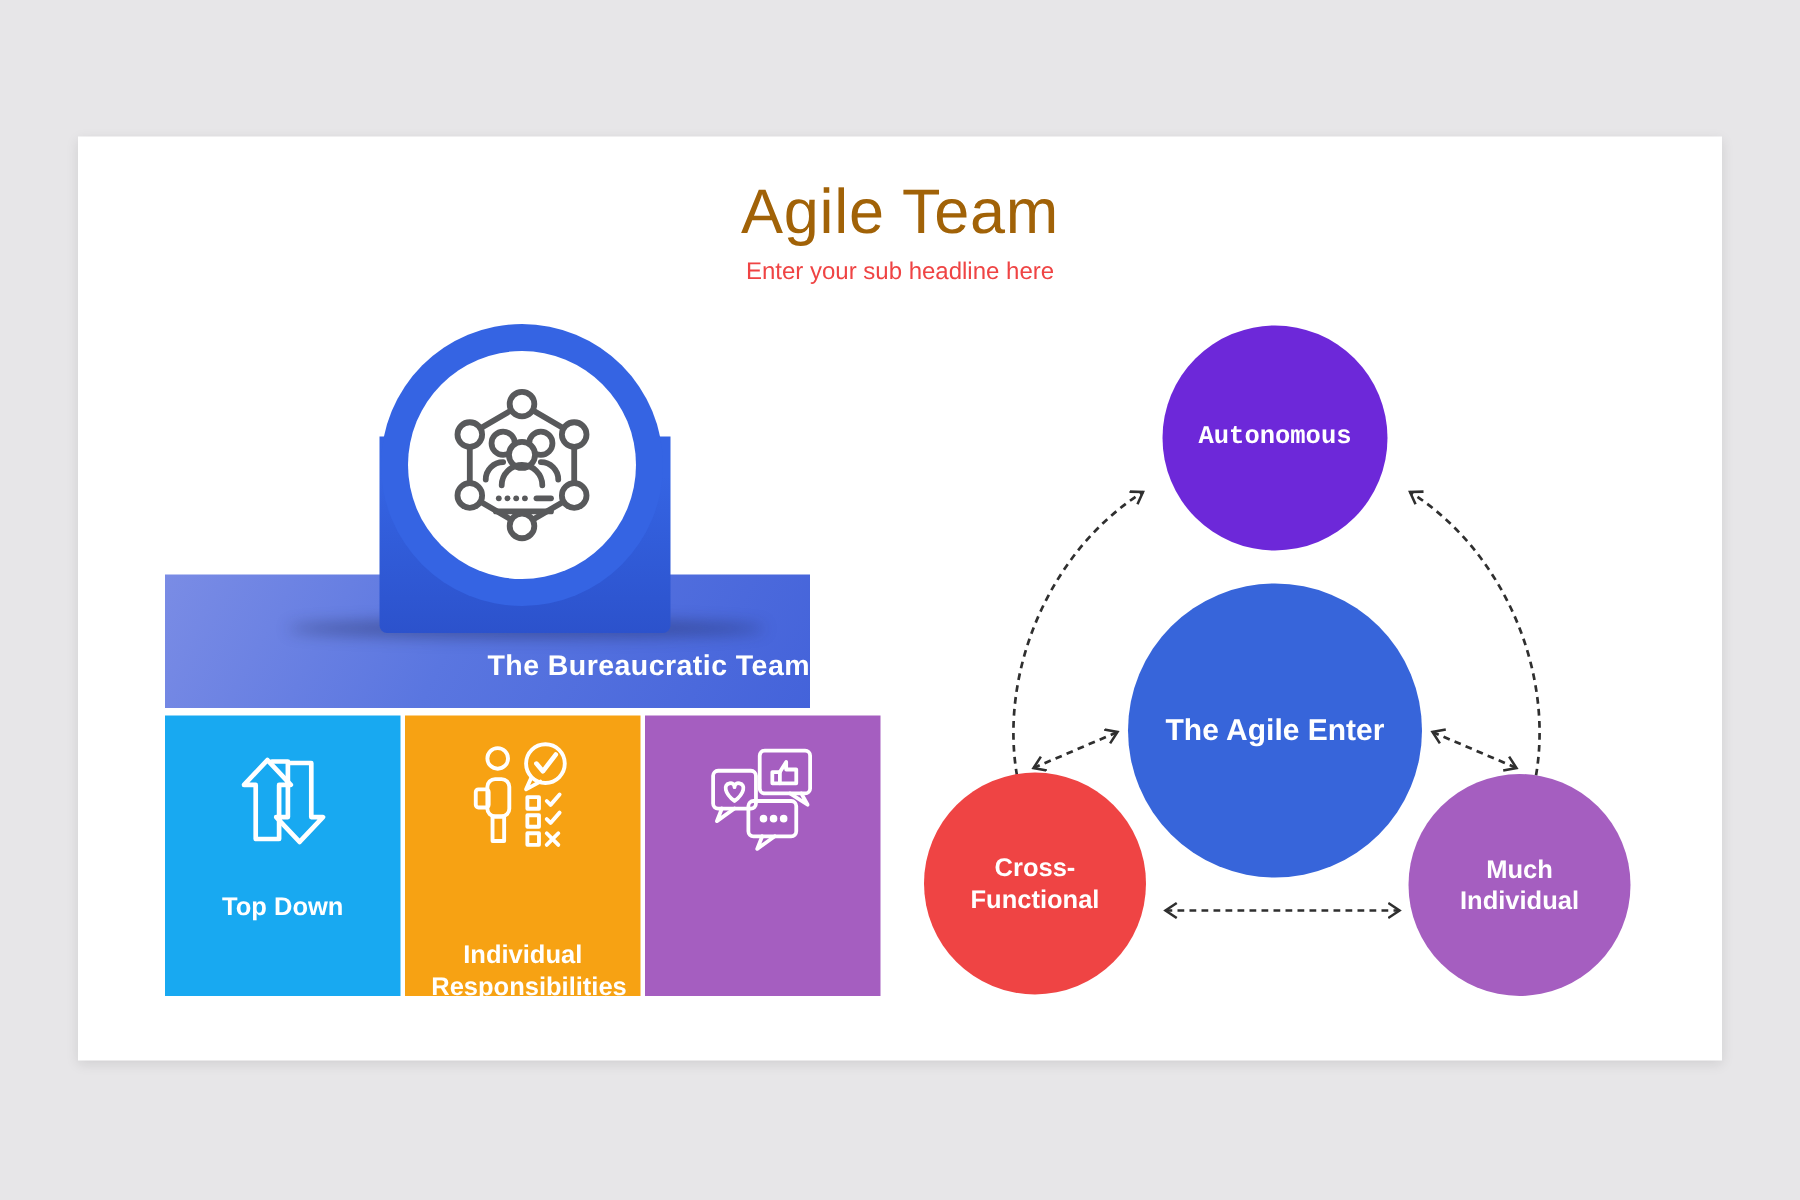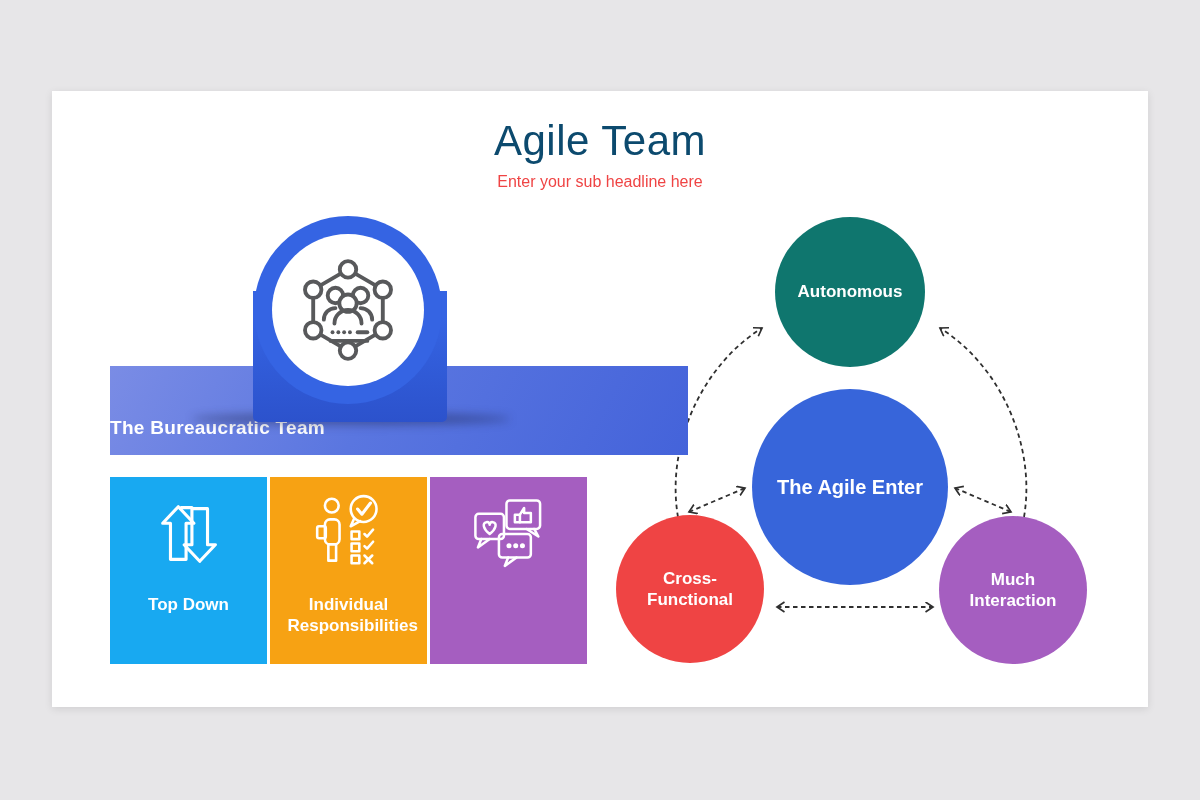--- a/index.html
+++ b/index.html
@@ -10,32 +10,32 @@
   }
   .slide{
     position:absolute;left:52px;top:91px;width:1096px;height:616px;
     background:#FFFFFF;box-shadow:0 2px 8px rgba(0,0,0,0.10);
   }
   .abs{position:absolute;}
 
   
   .title{
     left:0;top:26px;width:100%;text-align:center;
-    font-size:42px;font-weight:500;color:#0c4a6e;letter-spacing:0.5px;
+    font-size:42px;font-weight:500;color:#a16207;letter-spacing:0.5px;
   }
   .subtitle{
     left:0;top:82px;width:100%;text-align:center;
     font-size:16px;color:#ef4444;
   }
 
   
   .banner{
-    left:58px;top:275px;width:578px;height:89px;z-index:2;
+    left:58px;top:292px;width:430px;height:89px;z-index:2;
     background:linear-gradient(118deg,#7A8CE5 0%,#5A76E0 45%,#4463DA 100%);
-    display:flex;align-items:flex-end;justify-content:flex-start;
+    display:flex;align-items:flex-end;justify-content:flex-end;
   }
   .banner-label{
     color:#FFFFFF;font-size:19px;font-weight:700;padding-bottom:16px;letter-spacing:0.3px;
   }
   .stem-shadow{
     left:140px;top:322px;width:318px;height:12px;z-index:3;
     background:rgba(20,25,60,0.38);border-radius:50%;filter:blur(5px);
   }
   .pin-stem{
     left:201px;top:200px;width:194px;height:131px;z-index:4;
@@ -49,21 +49,21 @@
   .pin-inner{
     width:152px;height:152px;border-radius:50%;background:#FFFFFF;
     display:flex;align-items:center;justify-content:center;
   }
 
   .card{
     top:386px;width:157px;height:187px;z-index:2;
     display:flex;flex-direction:column;align-items:center;
   }
   .card-1{left:58px;background:#18A9F1;}
-  .card-2{left:218px;background:#F7A213;}
+  .card-2{left:218px;background:#F7A213;gap:32px;}
   .card-3{left:378px;background:#A55EC0;}
   .card-icon{
     flex:0 0 114px;display:flex;align-items:center;justify-content:center;
   }
   .card-label{
     flex:1;display:flex;justify-content:center;align-items:flex-start;padding-top:4px;
   }
   .card-label span{
     display:block;max-width:122px;text-align:center;
     color:#FFFFFF;font-size:17px;font-weight:700;line-height:1.22;
@@ -222,29 +222,29 @@
     </defs>
     <g stroke="#2F2F2F" stroke-width="1.8" fill="none" stroke-dasharray="4.5 3.5">
       <path d="M 626,426 C 614,356 648,276 710,237" marker-end="url(#ae)"></path>
       <path d="M 972,426 C 984,356 950,276 888,237" marker-end="url(#ae)"></path>
       <line x1="637" y1="421" x2="693" y2="397" marker-start="url(#as)" marker-end="url(#ae)"></line>
       <line x1="903" y1="397" x2="959" y2="421" marker-start="url(#as)" marker-end="url(#ae)"></line>
       <line x1="725" y1="516" x2="881" y2="516" marker-start="url(#as)" marker-end="url(#ae)"></line>
     </g>
   </svg>
 
-  <div class="abs node n-top" style="background-color: #0f766e;">
+  <div class="abs node n-top" style="background-color: #6d28d9; font-family: Liberation Mono, monospace;">
     <span>Autonomous</span>
   </div>
 
   <div class="abs node n-center" style="background-color: rgb(55, 101, 218);">
     <span>The Agile Enter</span>
   </div>
 
   <div class="abs node n-bl" style="background-color: #ef4444;">
     <span>Cross-Functional</span>
   </div>
 
   <div class="abs node n-br" style="background-color: rgb(165, 94, 192);">
-    <span>Much Interaction</span>
+    <span>Much Individual</span>
   </div>
 
 </div>
 
 </body></html>

